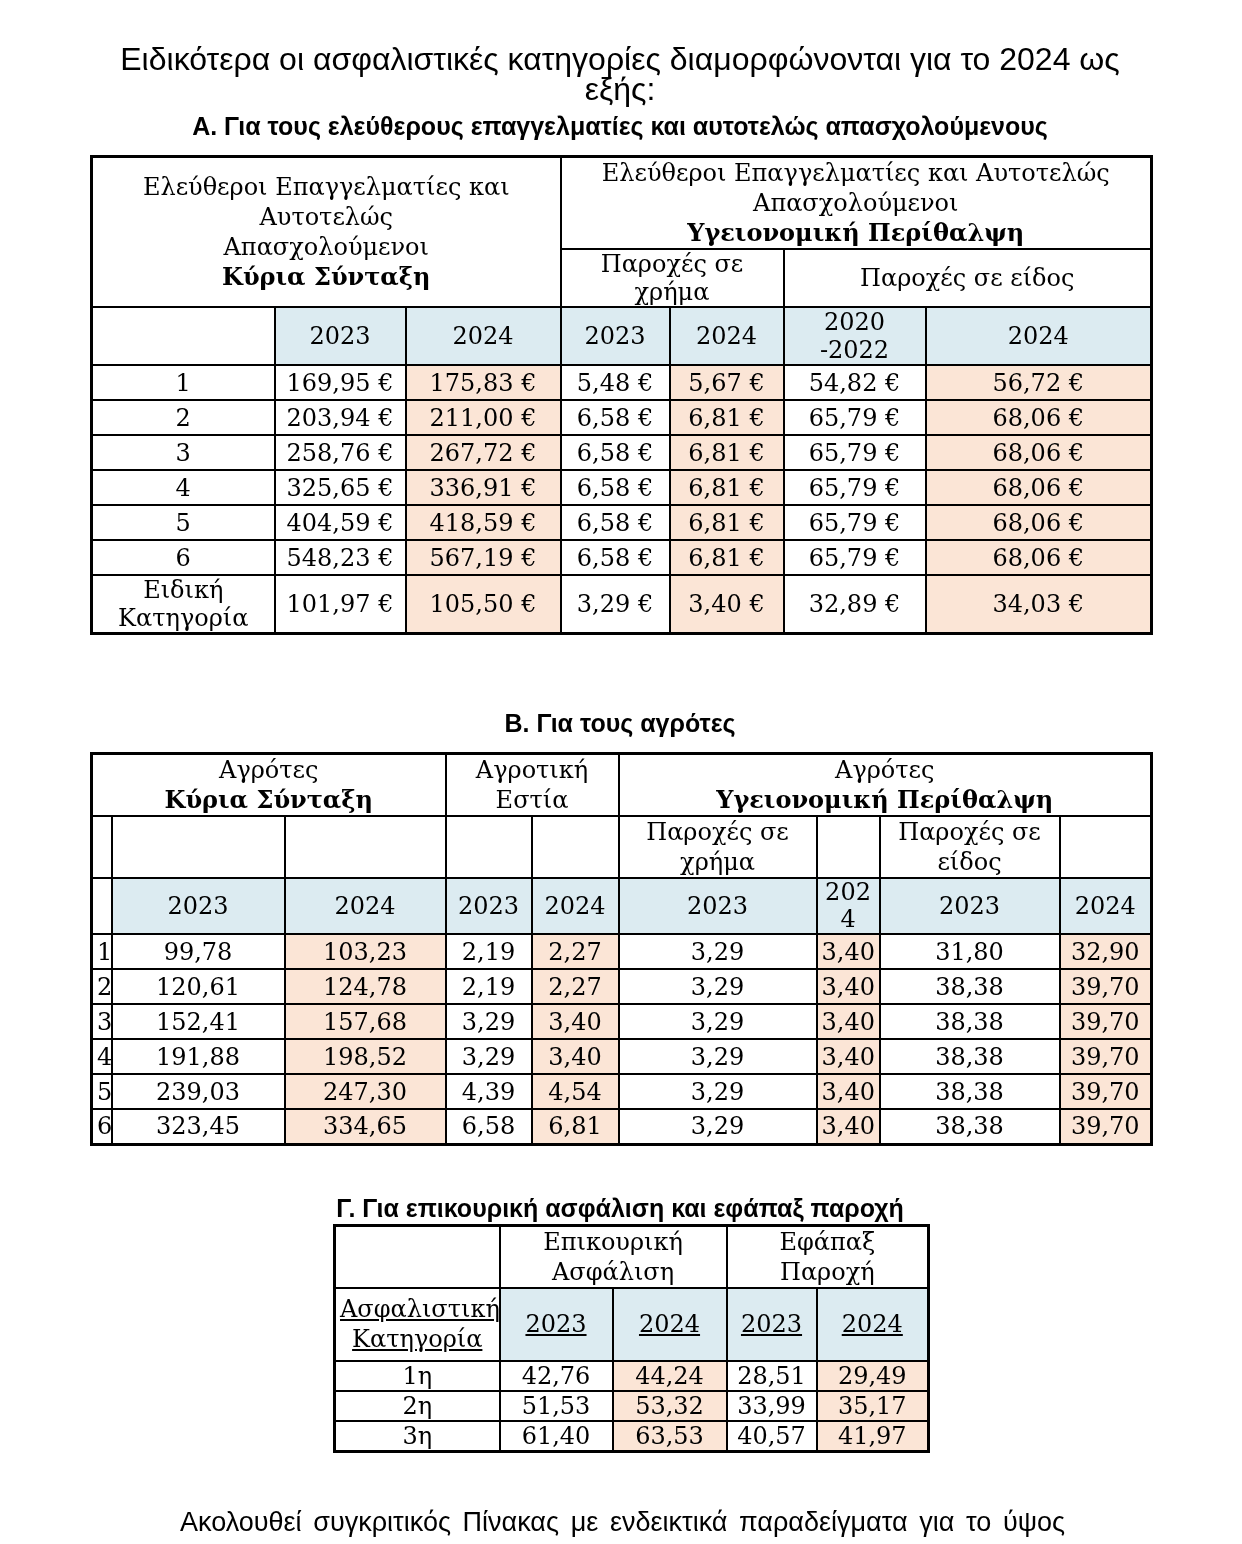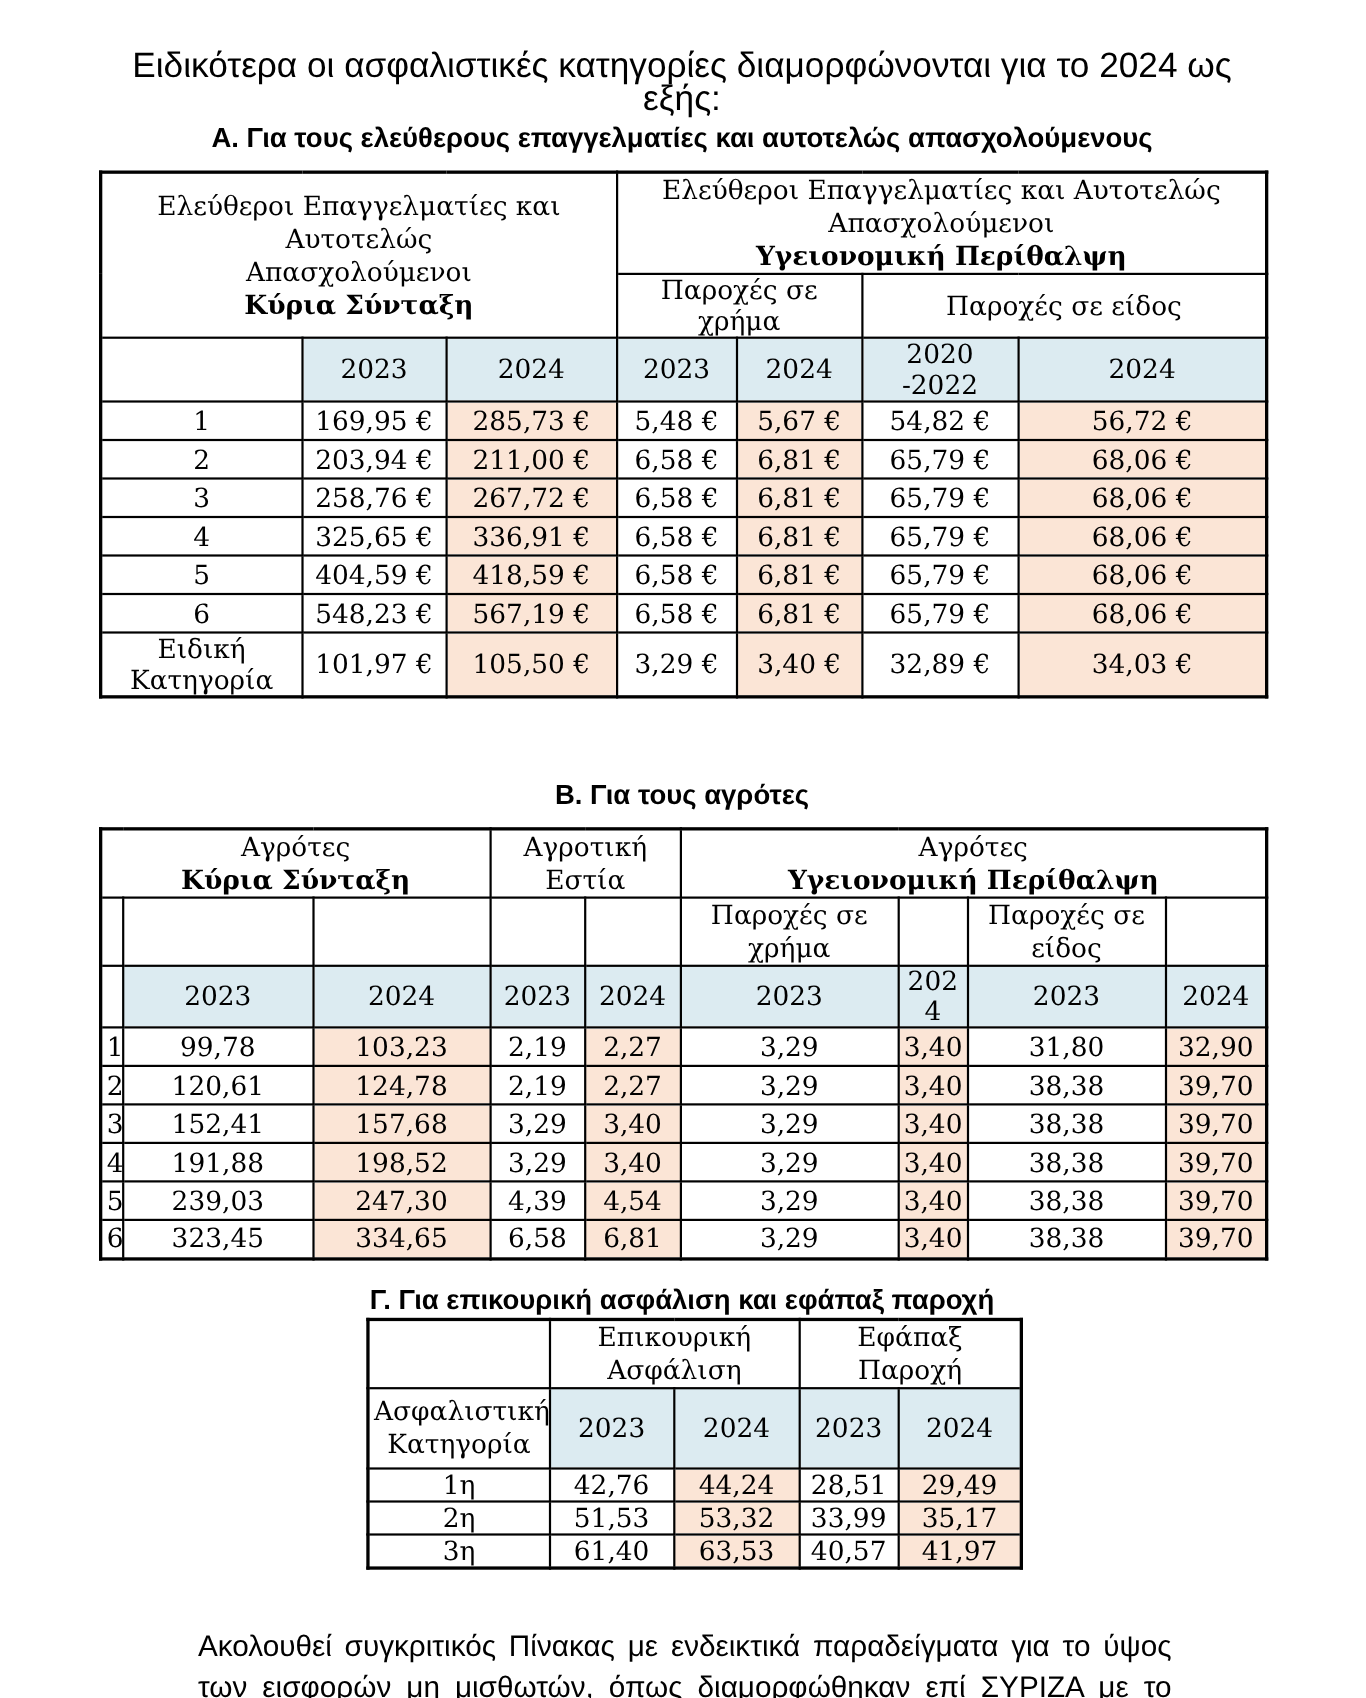--- a/index.html
+++ b/index.html
@@ -24,21 +24,21 @@
     font-family:"Liberation Sans", sans-serif;
     font-size:32px;line-height:30px;
     text-align:center;margin:0;
   }
   .sec-title{
     font-family:"Liberation Sans", sans-serif;
     font-size:25px;line-height:32px;font-weight:bold;
     text-align:center;margin:6px 0 0 0;
   }
   .sec-title.t-b{margin-top:72px;}
-  .sec-title.t-c{margin-top:20px;}
+  .sec-title.t-c{margin-top:46px;}
 
   table.tbl{
     border-collapse:collapse;
     table-layout:fixed;
     margin-top:13px;
     border:3px solid var(--border);
     padding-left:14px;
   }
   table.tbl td{
     border:2px solid var(--border);
@@ -65,21 +65,21 @@
   #tbl-b{width:1060px;margin-top:13px;}
   .rb-h1{height:62px;}
   .rb-h2{height:60px;}
   .rb-years{height:56px;}
   .rb-data{height:35px;}
   .wrapnum{overflow-wrap:anywhere;word-break:break-all;padding:0 1px !important;line-height:27px;}
 
   
   #tbl-c{width:594px;margin-left:243px;margin-top:0;border-radius:22px;}
   .rc-h1{height:57px;}
-  .rc-h2{height:73px;}
+  .rc-h2{height:73px;text-decoration:underline;}
   .rc-data{height:16px;}
 
   .footer{
     font-family:"Liberation Sans", sans-serif;
     font-size:27px;line-height:38px;
     text-align:justify;text-align-last:justify;
     margin:50px 85px 0 90px;
   }
 </style>
 </head>
@@ -123,21 +123,21 @@
         <td class="blue">2023</td>
         <td class="blue">2024</td>
         <td class="blue">2023</td>
         <td class="blue">2024</td>
         <td class="blue">2020 -2022</td>
         <td class="blue">2024</td>
       </tr>
       <tr class="ra-data">
           <td>1</td>
           <td>169,95 €</td>
-          <td class="peach">285,73 €</td>
+          <td class="peach">175,83 €</td>
           <td>5,48 €</td>
           <td class="peach">5,67 €</td>
           <td>54,82 €</td>
           <td class="peach">56,72 €</td>
         </tr>
         <tr class="ra-data">
           <td>2</td>
           <td>203,94 €</td>
           <td class="peach">211,00 €</td>
           <td>6,58 €</td>

